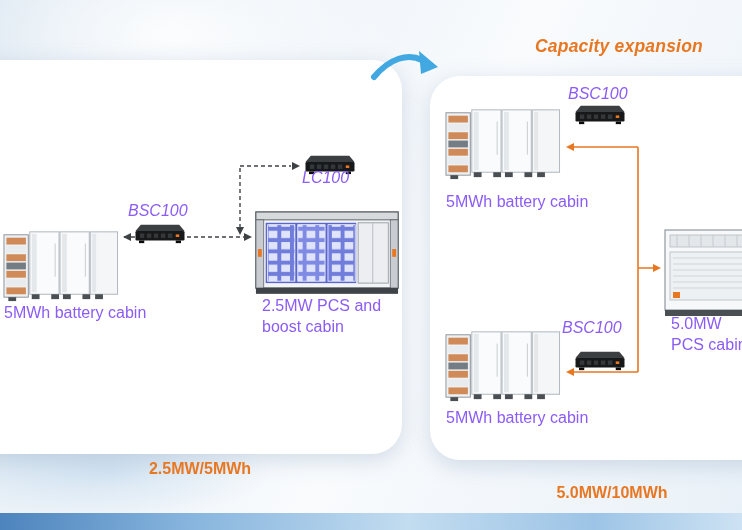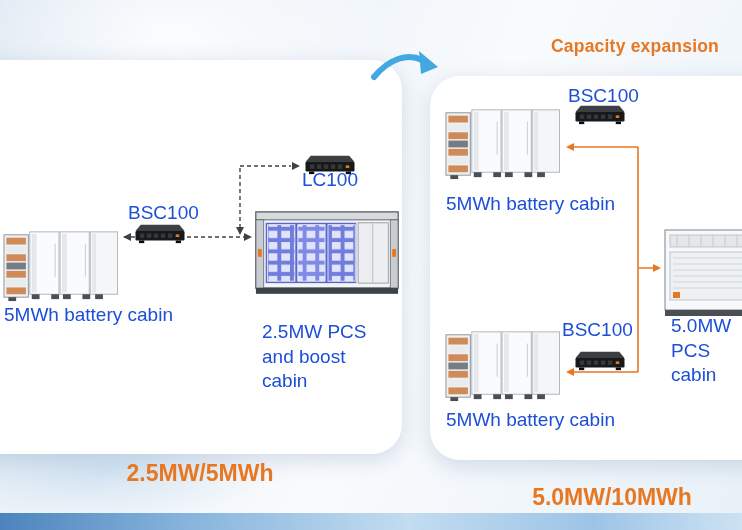--- a/index.html
+++ b/index.html
@@ -16,25 +16,25 @@
   .decor3{left:-50px;top:420px;width:320px;height:100px;border-radius:50%;
     background:radial-gradient(ellipse at center,rgba(150,190,225,.30),rgba(150,190,225,0) 72%);}
   .bottom-bar{position:absolute;left:0;bottom:0;width:100%;height:17px;
     background:linear-gradient(90deg,#4d84bd 0%,#86b4dd 25%,#c2dcf0 55%,#9dc4e6 80%,#cde2f3 100%);}
   .panel{position:absolute;background:#fff;border-radius:30px;
     box-shadow:0 6px 22px rgba(110,140,175,.28);}
   .panel-left{left:-60px;top:60px;width:462px;height:394px;}
   .panel-right{left:430px;top:76px;width:372px;height:384px;}
   .overlay{position:absolute;left:0;top:0;width:742px;height:530px;}
   .ill{position:absolute;}
-  .label{position:absolute;font-size:19px;color:#1d4ed8;line-height:1.3;}
-  .center{text-align:center;}
+  .label{position:absolute;font-size:16px;color:#8b5cf6;line-height:1.3;}
+  .center{font-style:italic;}
   .title{position:absolute;font-size:17.5px;font-weight:700;letter-spacing:.2px;
     color:var(--accent-orange,#e87722);}
-  .caption{position:absolute;font-size:23px;font-weight:700;text-align:center;
+  .caption{position:absolute;font-size:16px;font-weight:700;text-align:center;
     color:var(--accent-orange,#e87722);}
   .dash{stroke:#3f4245;stroke-width:1.4;stroke-dasharray:4 3;fill:none;}
   .dark-head{fill:#3f4245;}
   .oline{stroke:var(--accent-orange,#e87722);stroke-width:1.6;fill:none;}
   .ohead{fill:var(--accent-orange,#e87722);}
   .swoosh{stroke:var(--arrow-blue,#41a8e1);stroke-width:6;fill:none;stroke-linecap:round;}
   .swoosh-head{fill:var(--arrow-blue,#41a8e1);}
 </style>
 </head>
 <body>
@@ -177,21 +177,21 @@
   </svg>
 <svg class="ill" style="left:663px;top:226px;width:95px;height:92px">
     <use href="#sym-pcs-cabin"></use>
   </svg>
 
 <div class="title center" style="left:535px;top:36px;width:200px">Capacity expansion</div>
 
 <div class="label center" style="left:128px;top:201px;width:64px">BSC100</div>
 <div class="label center" style="left:302px;top:168px;width:56px">LC100</div>
 <div class="label" style="left:4px;top:303px">5MWh battery cabin</div>
-<div class="label" style="left:262px;top:320px;width:124px">2.5MW PCS and boost cabin</div>
+<div class="label" style="left:262px;top:296px;width:124px">2.5MW PCS and boost cabin</div>
 <div class="caption" style="left:110px;top:460px;width:180px">2.5MW/5MWh</div>
 
 <div class="label center" style="left:568px;top:84px;width:64px">BSC100</div>
 <div class="label" style="left:446px;top:192px">5MWh battery cabin</div>
 <div class="label center" style="left:562px;top:318px;width:64px">BSC100</div>
 <div class="label" style="left:446px;top:408px">5MWh battery cabin</div>
 <div class="label" style="left:671px;top:314px;width:84px">5.0MW PCS cabin</div>
 <div class="caption" style="left:522px;top:484px;width:180px">5.0MW/10MWh</div>
 
 </body></html>

